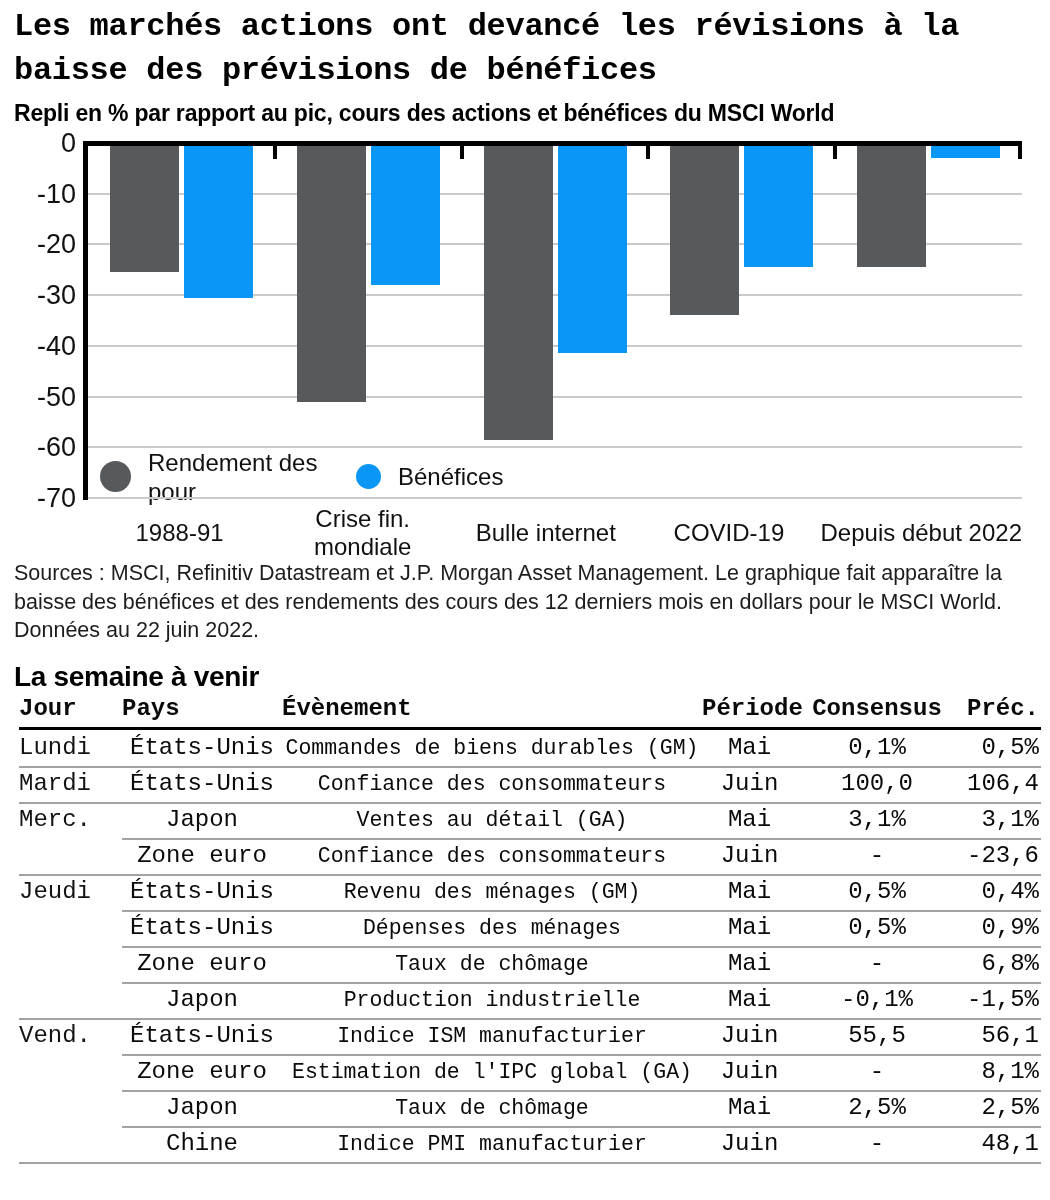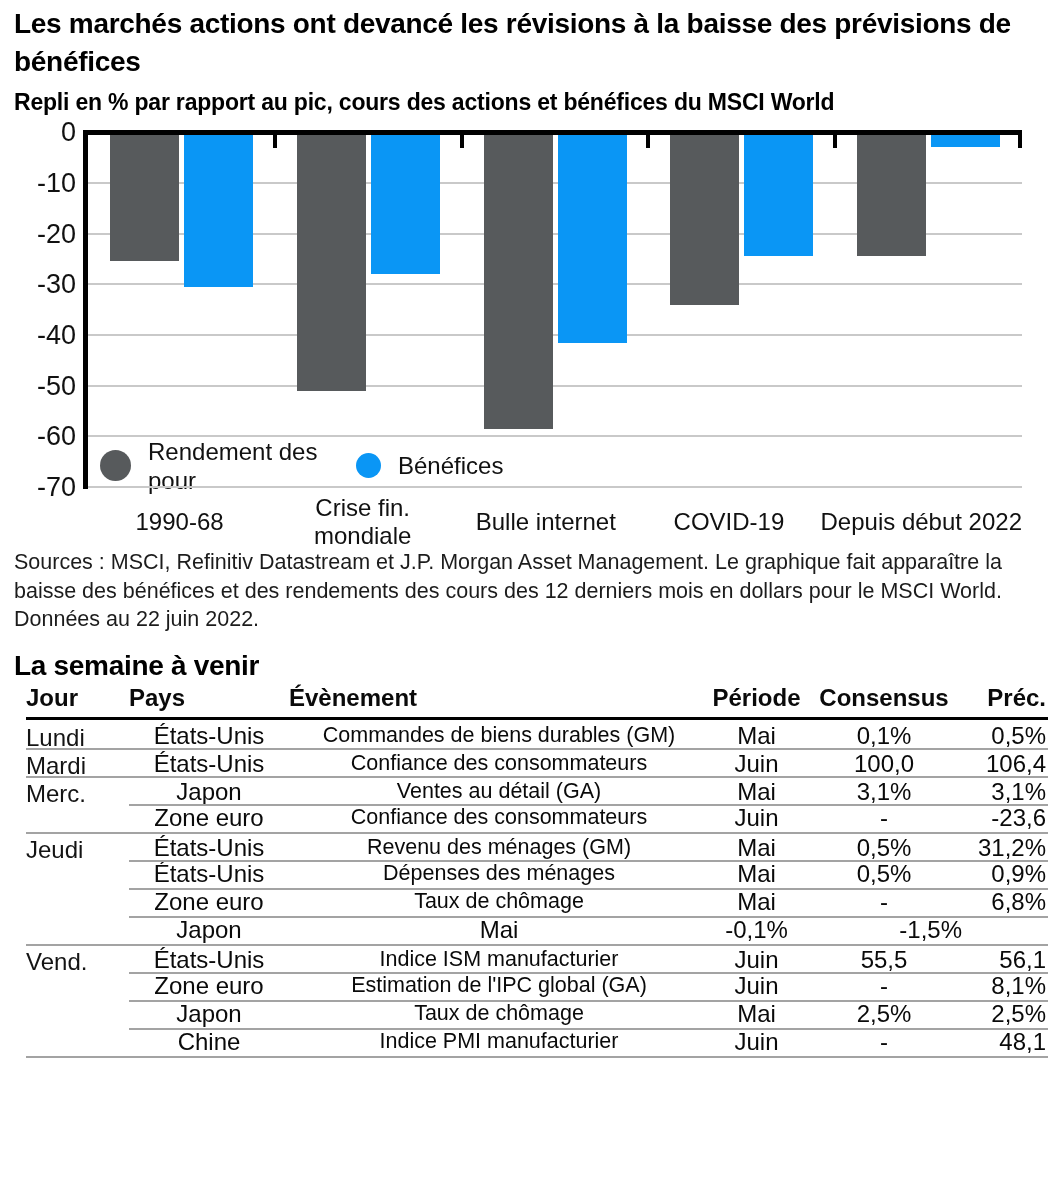--- a/index.html
+++ b/index.html
@@ -1,22 +1,22 @@
 <!DOCTYPE html>
 <html><head>
 <meta charset="utf-8">
 <style>
   html,body{margin:0;padding:0;}
   body{
     width:1050px;height:1200px;overflow:hidden;background:#ffffff;color:#0a0a0a;
     font-family:"Liberation Sans", sans-serif;position:relative;
   }
   .page-title{
-    margin:5px 14px 8px;width:1026px;font-size:28px;font-weight:700;
-    line-height:1.36;letter-spacing:-0.3px;color:#000;
+    margin:5px 14px 8px;width:1026px;font-size:32px;font-weight:700;
+    line-height:1.36;letter-spacing:-0.3px;color:#000;font-family:Liberation Mono, monospace;
   }
   .page-subtitle{
     margin:5px 14px 0;font-size:23px;font-weight:600;color:#000;letter-spacing:-0.2px;
   }
   
   .chart{position:relative;width:1050px;height:424px;margin-top:2px;}
   .plot{position:absolute;left:88px;top:14px;width:934px;height:355px;}
   .gridline{position:absolute;left:0;width:100%;height:2px;background:#c9c9c9;}
   .bar{position:absolute;top:0;}
   .top-axis{position:absolute;left:-5px;top:-2px;width:calc(100% + 5px);height:5px;background:#000;}
@@ -30,26 +30,26 @@
   .legend-label{font-size:24px;line-height:1.22;color:#111;}
   .legend-label.wrap{max-width:182px;}
   .cats{position:absolute;left:88px;top:376px;width:934px;display:flex;}
   .cat{flex:1 1 0;min-height:44px;display:flex;flex-direction:column;justify-content:center;
     text-align:center;font-size:24px;line-height:1.18;color:#111;}
   .cat div{white-space:nowrap;}
   
   .sources{margin:6px 14px 16px;font-size:21.5px;line-height:1.33;color:#1c1c1c;}
   
   .week-title{margin:3px 14px 0;font-size:28px;font-weight:700;letter-spacing:-0.3px;color:#000;}
-  .table{margin:0 26px;width:1022px;}
+  .table{margin:0 19px;width:1022px;font-family:Liberation Mono, monospace;}
   .grid-cols{display:grid;grid-template-columns:103px 160px 420px 95px 160px 1fr;}
   .t-head{font-size:24px;font-weight:700;align-items:end;padding:2px 0 5px;border-bottom:3.5px solid #000;}
   .t-head .center{text-align:center;}
   .t-head .right{text-align:right;padding-right:2px;}
-  .t-row{height:28px;align-items:center;position:relative;}
+  .t-row{height:36px;align-items:center;position:relative;}
   .sep{position:absolute;top:0;right:0;border-top:2px solid #a3a3a3;height:0;}
   .sep.full{left:0;}
   .sep.indent{left:103px;}
   .t-bottom{height:0;border-top:2px solid #a3a3a3;}
   .c-day{font-size:24px;align-self:start;padding-top:4px;color:#141414;}
   .c-country{font-size:24px;text-align:center;}
   .c-event{font-size:21.5px;text-align:center;}
   .c-period{font-size:24px;text-align:center;}
   .c-consensus{font-size:24px;text-align:center;}
   .c-prev{font-size:24px;text-align:right;padding-right:2px;}
@@ -92,21 +92,21 @@
       <div class="x-tick" style="left: 184.8px;"></div>
       <div class="x-tick" style="left: 371.6px;"></div>
       <div class="x-tick" style="left: 558.4px;"></div>
       <div class="x-tick" style="left: 745.2px;"></div>
       <div class="x-tick" style="left: 930px;"></div>
       <div class="top-axis"></div>
       <div class="y-axis"></div>
     </div>
   <div class="cats" id="cats">
       <div class="cat">
-        <div>1990-68</div>
+        <div>1988-91</div>
       </div>
       <div class="cat">
         <div>Crise fin.</div>
         <div>mondiale</div>
       </div>
       <div class="cat">
         <div>Bulle internet</div>
       </div>
       <div class="cat">
         <div>COVID-19</div>
@@ -178,21 +178,21 @@
         <div class="c-consensus">-</div>
         <div class="c-prev">-23,6</div>
       </div>
       <div class="t-row grid-cols">
         <div class="sep full"></div>
         <div class="c-day">Jeudi</div>
         <div class="c-country">États-Unis</div>
         <div class="c-event">Revenu des ménages (GM)</div>
         <div class="c-period">Mai</div>
         <div class="c-consensus">0,5%</div>
-        <div class="c-prev">31,2%</div>
+        <div class="c-prev">0,4%</div>
       </div>
       <div class="t-row grid-cols">
         <div class="sep indent"></div>
         <div class="c-day"></div>
         <div class="c-country">États-Unis</div>
         <div class="c-event">Dépenses des ménages</div>
         <div class="c-period">Mai</div>
         <div class="c-consensus">0,5%</div>
         <div class="c-prev">0,9%</div>
       </div>
@@ -202,20 +202,21 @@
         <div class="c-country">Zone euro</div>
         <div class="c-event">Taux de chômage</div>
         <div class="c-period">Mai</div>
         <div class="c-consensus">-</div>
         <div class="c-prev">6,8%</div>
       </div>
       <div class="t-row grid-cols">
         <div class="sep indent"></div>
         <div class="c-day"></div>
         <div class="c-country">Japon</div>
+        <div class="c-event">Production industrielle</div>
         <div class="c-period">Mai</div>
         <div class="c-consensus">-0,1%</div>
         <div class="c-prev">-1,5%</div>
       </div>
       <div class="t-row grid-cols">
         <div class="sep full"></div>
         <div class="c-day">Vend.</div>
         <div class="c-country">États-Unis</div>
         <div class="c-event">Indice ISM manufacturier</div>
         <div class="c-period">Juin</div>

